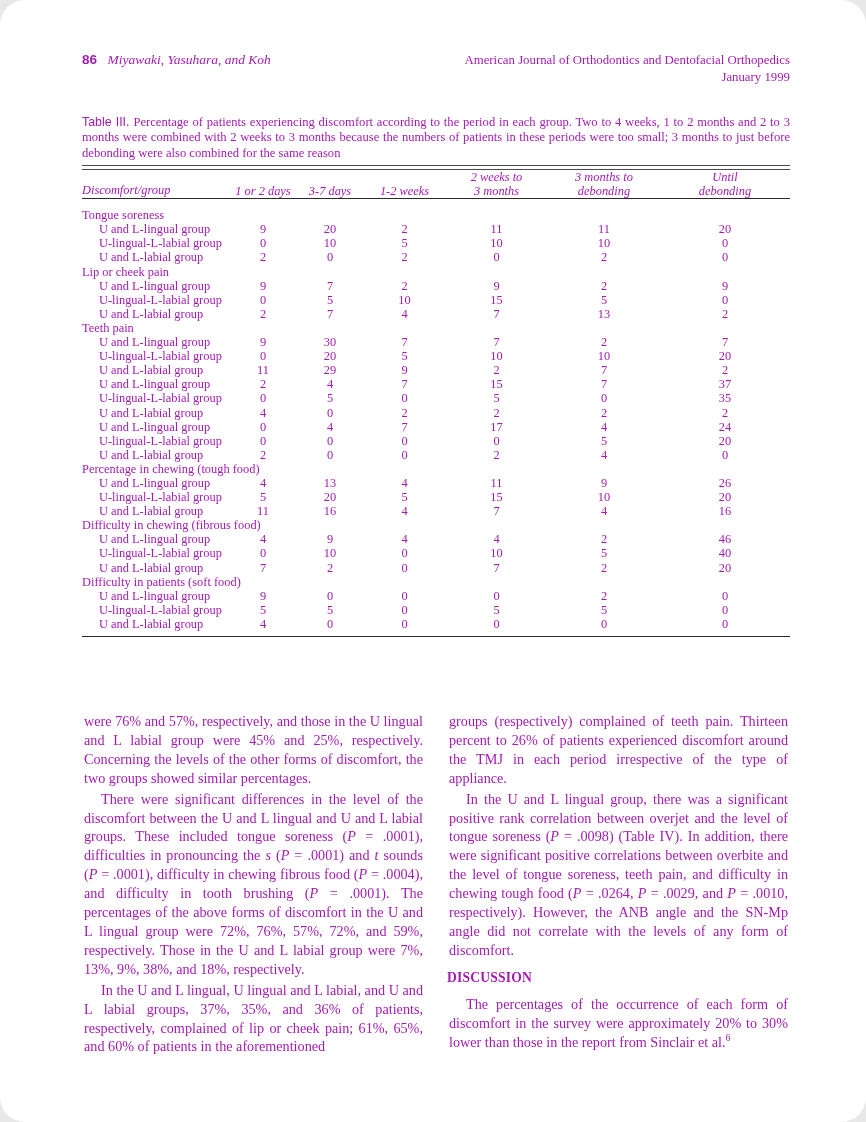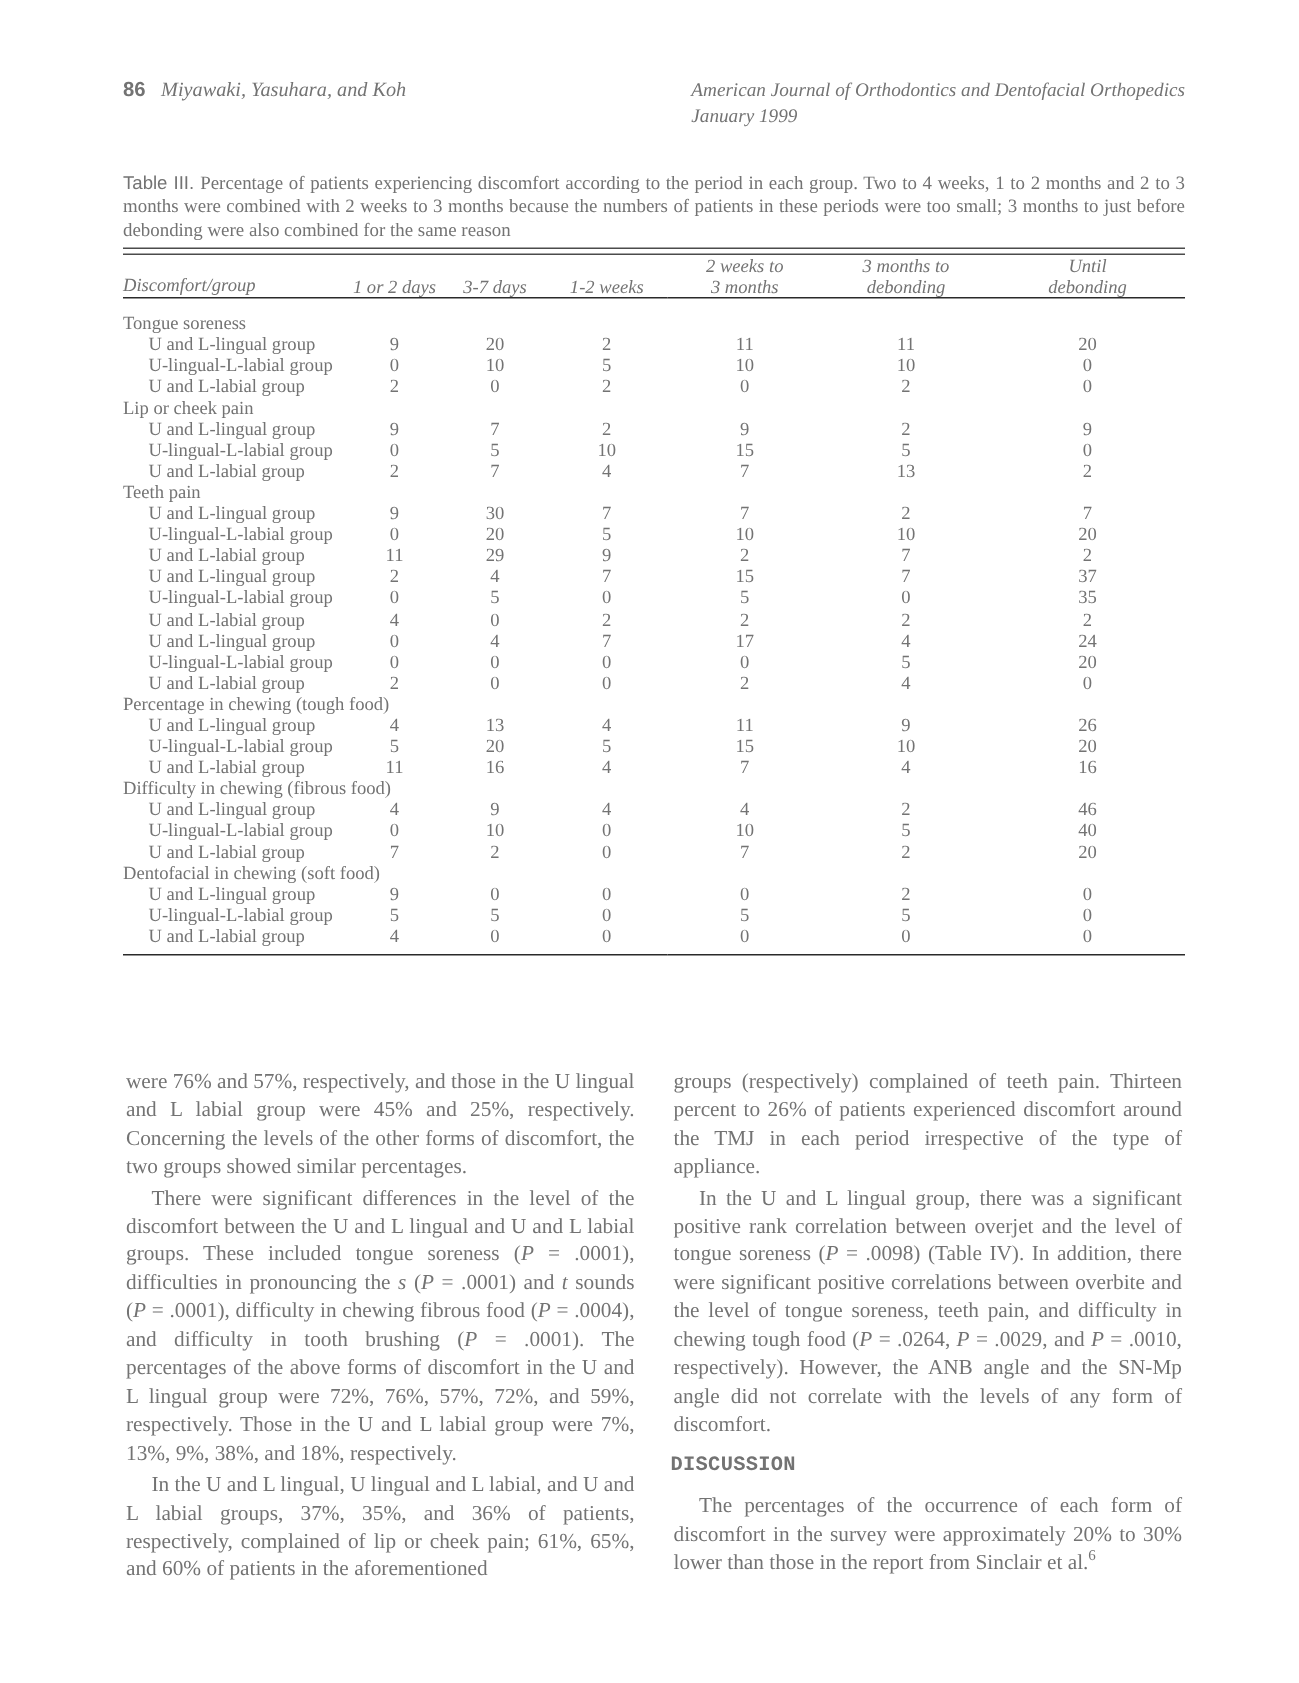--- a/index.html
+++ b/index.html
@@ -1,25 +1,25 @@
 <!DOCTYPE html>
 <html><head>
 <meta charset="utf-8">
 <style>
   html,body{margin:0;padding:0;background:#e8e8e8;}
-  .page{position:relative;width:866px;height:1122px;background:#ffffff;color:#737373;
-        font-family:"Liberation Serif",serif;overflow:hidden;}
+  .page{position:relative;width:866px;height:1122px;background:#ffffff;color:#a21caf;
+        font-family:"Liberation Serif",serif;overflow:hidden;border-radius:25px;}
   
   .page-header{position:absolute;top:52px;left:82px;width:708px;display:flex;
                justify-content:space-between;align-items:flex-start;}
   .hdr-left{font-size:13.5px;white-space:nowrap;}
   .page-num{font-family:"Liberation Sans",sans-serif;font-weight:bold;font-style:normal;
             font-size:13.5px;margin-right:7px;}
   .authors{font-style:italic;}
-  .hdr-right{font-style:italic;font-size:12.8px;line-height:16.5px;}
+  .hdr-right{text-align:right;font-size:12.8px;line-height:16.5px;}
   
   .caption{position:absolute;top:115px;left:82px;width:708px;font-size:12.6px;
            line-height:15.3px;text-align:justify;}
   .cap-label{font-family:"Liberation Sans",sans-serif;font-weight:normal;font-size:12.4px;
              margin-right:4px;}
   
   .toprule{position:absolute;top:165px;left:82px;width:708px;height:3px;
            border-top:1.6px solid #4b4b4b;border-bottom:1.6px solid #4b4b4b;}
   .dtable{position:absolute;top:171px;left:82px;width:708px;border-collapse:collapse;
           font-size:12.4px;table-layout:fixed;}
@@ -34,21 +34,21 @@
   .dtable tbody tr:last-child td{padding-bottom:5px;}
   .section{text-align:left;font-family:Liberation Serif, serif;}
   .grouplabel{padding-left:17px !important;overflow:hidden;white-space:nowrap;}
   .num{text-align:center;}
   .dtable{border-bottom:1.6px solid #2a2a2a;}
   
   .bodytext{position:absolute;top:710px;left:82px;width:708px;display:flex;gap:22px;}
   .tcol{width:343px;font-size:14.2px;line-height:18.9px;text-align:justify;}
   .tcol p{margin:2px;}
   .tcol p.indent{text-indent:17px;}
-  .tcol h3{font-family:Liberation Mono, monospace;font-size:13.6px;font-weight:bold;
+  .tcol h3{font-family:Liberation Serif, serif;font-size:13.6px;font-weight:bold;
            margin:9px 0 7px 0;letter-spacing:.2px;}
   sup{font-size:10px;line-height:0;}
 </style>
 </head>
 <body>
 
 <div class="page">
 
   <header class="page-header">
     <div class="hdr-left">
@@ -290,21 +290,21 @@
         <tr>
           <td class="grouplabel">U and L-labial group</td>
           <td class="num">7</td>
           <td class="num">2</td>
           <td class="num">0</td>
           <td class="num">7</td>
           <td class="num">2</td>
           <td class="num">20</td>
         </tr>
         <tr>
-          <td colspan="7" class="section">Dentofacial in chewing (soft food)</td>
+          <td colspan="7" class="section">Difficulty in patients (soft food)</td>
         </tr>
         <tr>
           <td class="grouplabel">U and L-lingual group</td>
           <td class="num">9</td>
           <td class="num">0</td>
           <td class="num">0</td>
           <td class="num">0</td>
           <td class="num">2</td>
           <td class="num">0</td>
         </tr>

